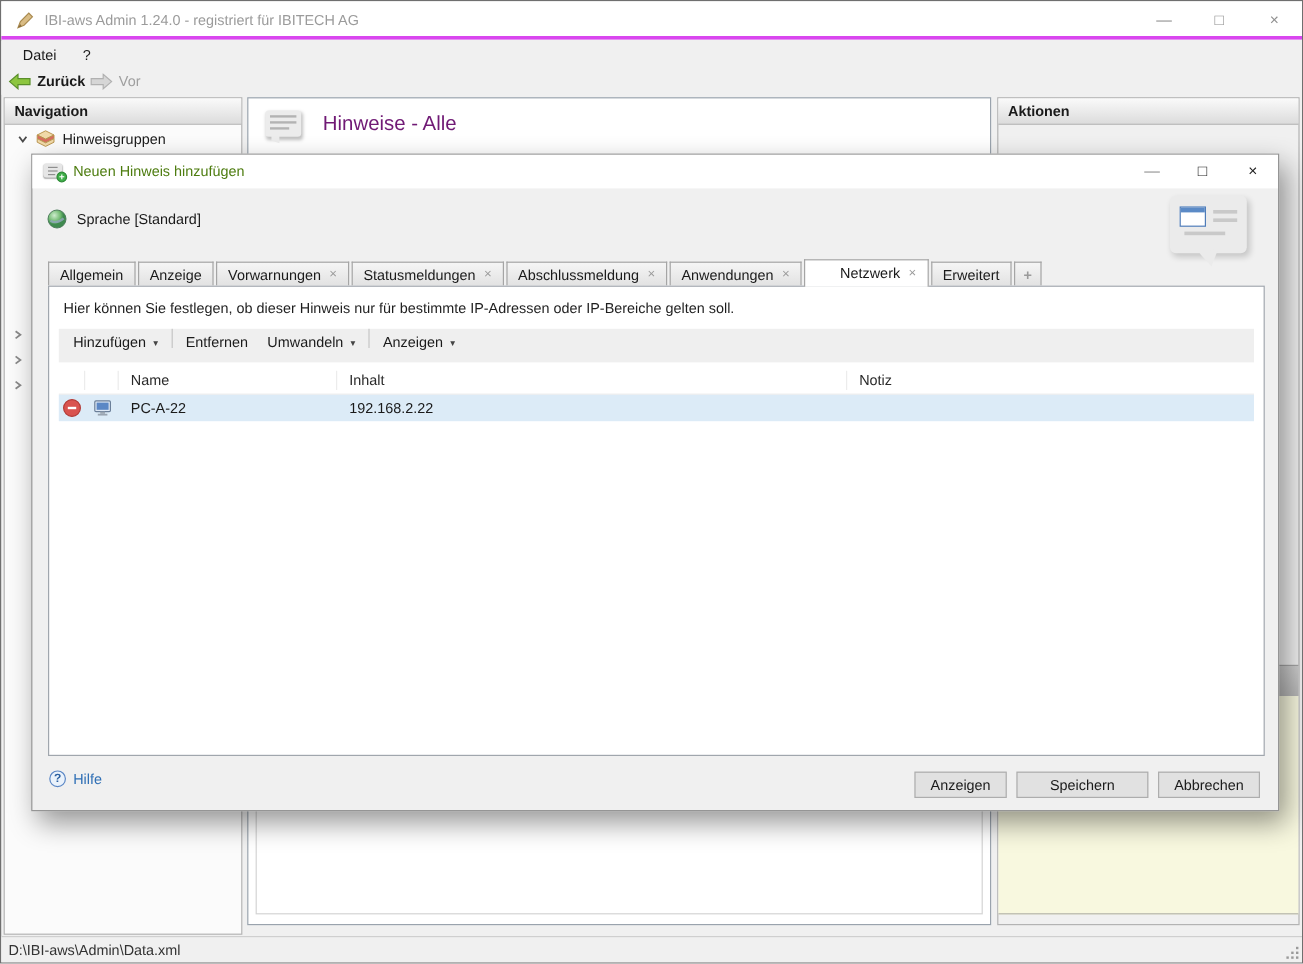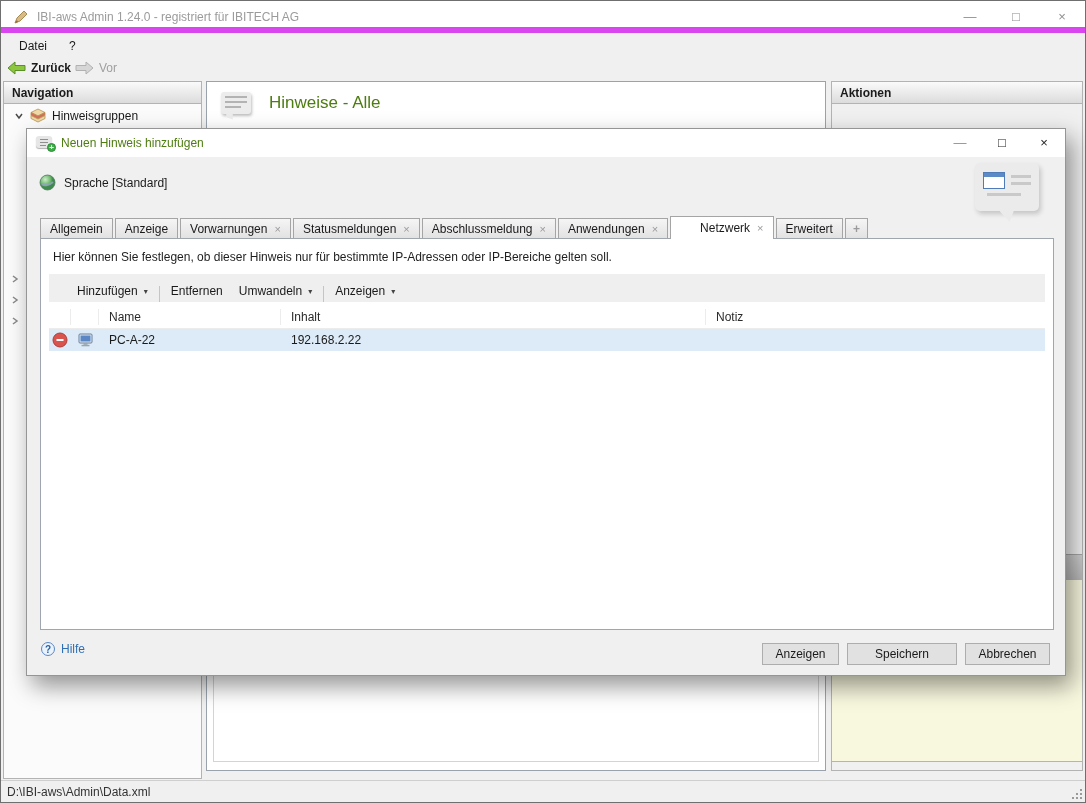--- a/index.html
+++ b/index.html
@@ -4,21 +4,21 @@
 <style>
   * { margin:0; padding:0; box-sizing:border-box; }
   html,body { background:#cfcfcf; }
   body { font-family:"Liberation Sans","DejaVu Sans",sans-serif; font-size:12px; color:#1a1a1a; }
 
   .app { position:relative; width:1086px; height:803px; background:#f0f0f0;
          border:1px solid #6f6f6f; overflow:hidden; }
 
   
   .titlebar { position:absolute; left:0; top:0; right:0; height:32px; background:#ffffff;
-              border-bottom:6px solid #d946ef; }
+              border-bottom:3px solid #d946ef; }
   .titlebar .appicon { position:absolute; left:12px; top:8px; width:16px; height:16px; }
   .titlebar .title { position:absolute; left:36px; top:0; line-height:32px; color:#9b9b9b; }
   .wctrl { position:absolute; top:0; height:32px; width:46px; text-align:center; line-height:32px;
            color:#8f8f8f; font-size:13px; cursor:default; }
   .wctrl.min { right:92px; } .wctrl.max { right:46px; } .wctrl.cls { right:0; }
 
   .menubar { position:absolute; left:0; top:33px; right:0; height:23px; background:#f0f0f0;
              display:flex; align-items:center; padding-left:8px; gap:2px; }
   .menubar .mitem { padding:2px 10px; }
 
@@ -33,21 +33,21 @@
                  font-weight:bold; padding:4px 0 0 8px; }
   .navpanel { position:absolute; left:2px; top:80px; width:199px; height:698px;
               background:#fbfbfb; border:1px solid #b3b3b3; }
   .treeitem { display:flex; align-items:center; gap:6px; padding:4px 0 3px 10px; }
   .tchev { width:10px; height:10px; }
   .collapsed-chevs { position:absolute; left:6px; top:192px; display:flex; flex-direction:column; gap:11px; }
 
   .mainpanel { position:absolute; left:205px; top:80px; width:620px; height:690px;
                background:#ffffff; border:1px solid #9aa3ad; }
   .mainheader { position:absolute; left:14px; top:10px; display:flex; align-items:center; gap:18px; }
-  .maintitle { font-size:17px; color:#4d7c0f; }
+  .maintitle { font-size:17px; color:#701a75; }
   .maininner { position:absolute; left:6px; right:6px; top:54px; bottom:8px;
                border:1px solid #d4d4d4; background:#fff; }
 
   .rightpanel { position:absolute; left:830px; top:80px; width:252px; height:690px;
                 background:#f0f0f0; border:1px solid #b3b3b3; }
   .publishrow { display:flex; align-items:flex-end; gap:7px; padding:8px 0 0 10px;margin-top:28px; }
   .link { color:#2f6fb5; text-decoration:underline; cursor:pointer; }
   .notesheader { position:absolute; left:0; right:0; top:472px; height:26px;
                  background:linear-gradient(#cdcdcd,#b7b7b7); border-top:1px solid #a5a5a5; }
   .notesbody { position:absolute; left:0; right:0; top:498px; bottom:8px;
@@ -104,21 +104,21 @@
          margin-right:2px; white-space:nowrap; position:relative; z-index:1; cursor:default; }
   .tab.active { height:23px; background:#ffffff; z-index:3; margin-bottom:-1px; padding-bottom:1px;padding-left:29px; }
   .tab .tab-close { color:#9a9a9a; font-size:11px; line-height:10px; }
   .tab.add { color:#9a9a9a; font-weight:bold; padding:0 7px; }
 
   .tabpanel { position:absolute; left:13px; top:109px; width:1014px; height:392px;
               background:#ffffff; border:1px solid #a0a6ad; z-index:2; }
   .desc { position:absolute; left:12px; top:11px; color:#1e1e1e; }
 
   .dlg-toolbar { position:absolute; left:8px; right:8px; top:35px; height:28px; background:#efefef;
-                 display:flex; align-items:flex-end; padding-left:20px; }
+                 display:flex; align-items:flex-start; padding-left:4px; }
   .tb-btn { display:flex; align-items:center; gap:6px; padding:4px 8px; cursor:default; }
   .tb-caret { font-size:8px; color:#444; }
   .tb-sep { width:1px; height:16px; background:#c5c5c5; margin:0 3px; }
 
   .table { position:absolute; left:8px; right:8px; top:66px; }
   .thead, .trow { display:grid; grid-template-columns:22px 28px 182px 425px 1fr; align-items:center; }
   .thead { height:24px; border-bottom:1px solid #ececec; }
   .thead .hc { padding-left:10px; color:#2a2a2a; height:16px; line-height:16px;
                border-right:1px solid #ececec; }
   .thead .hc:last-child { border-right:none; }

